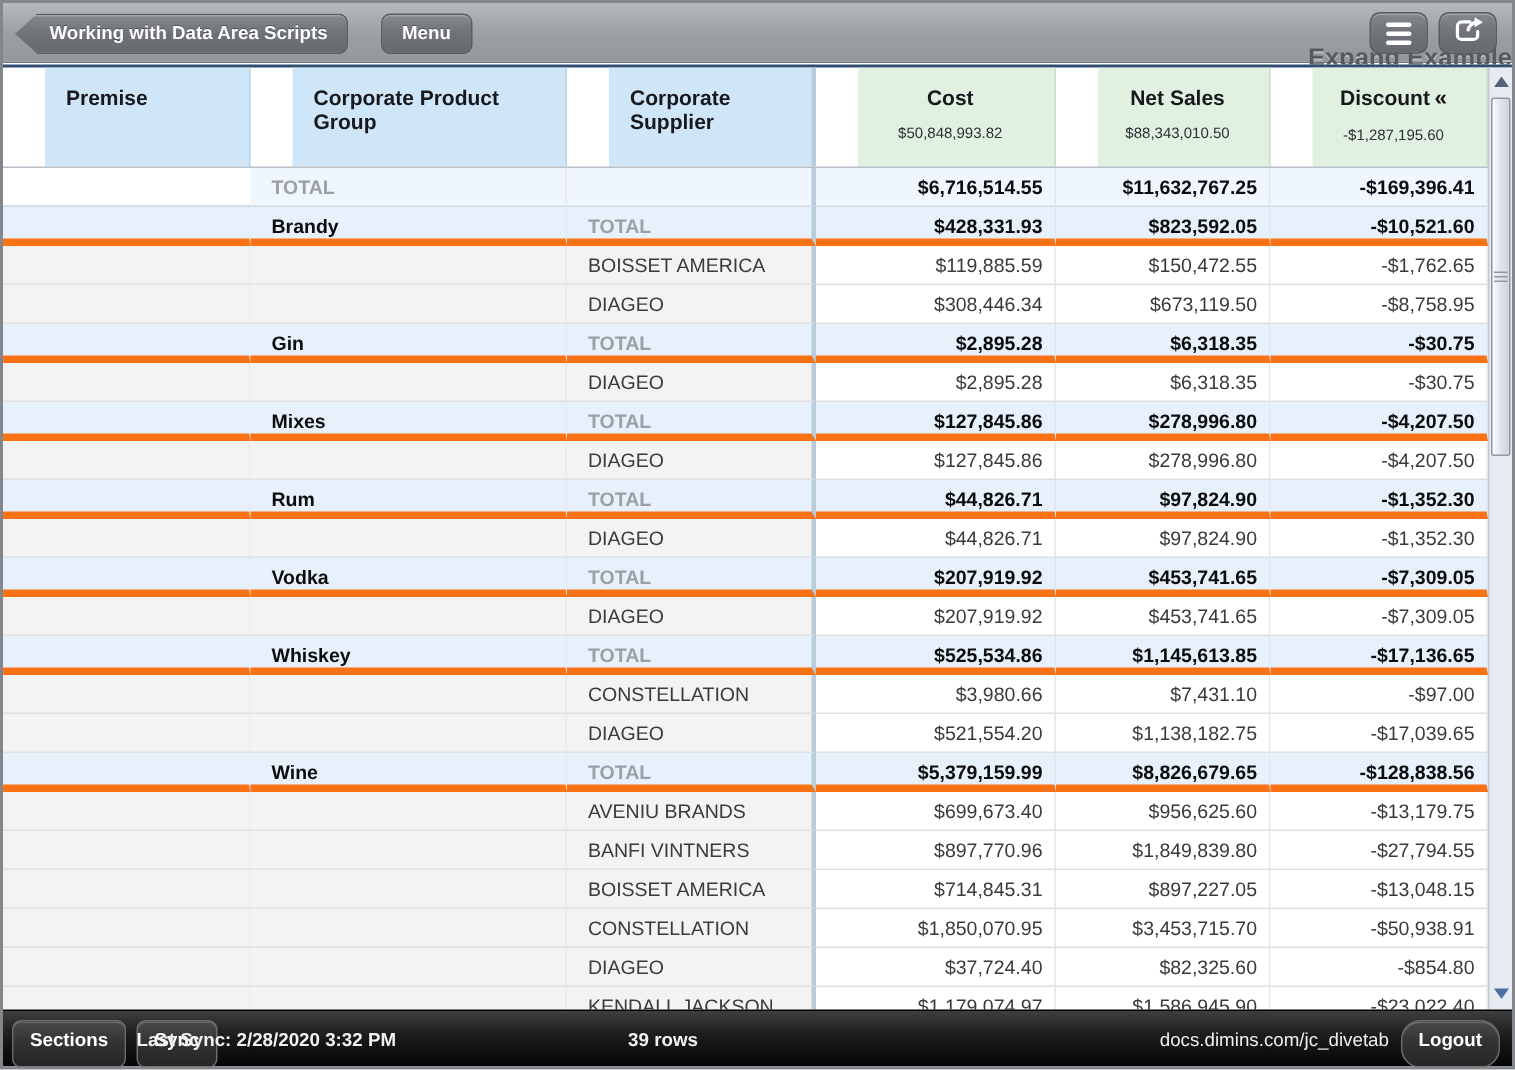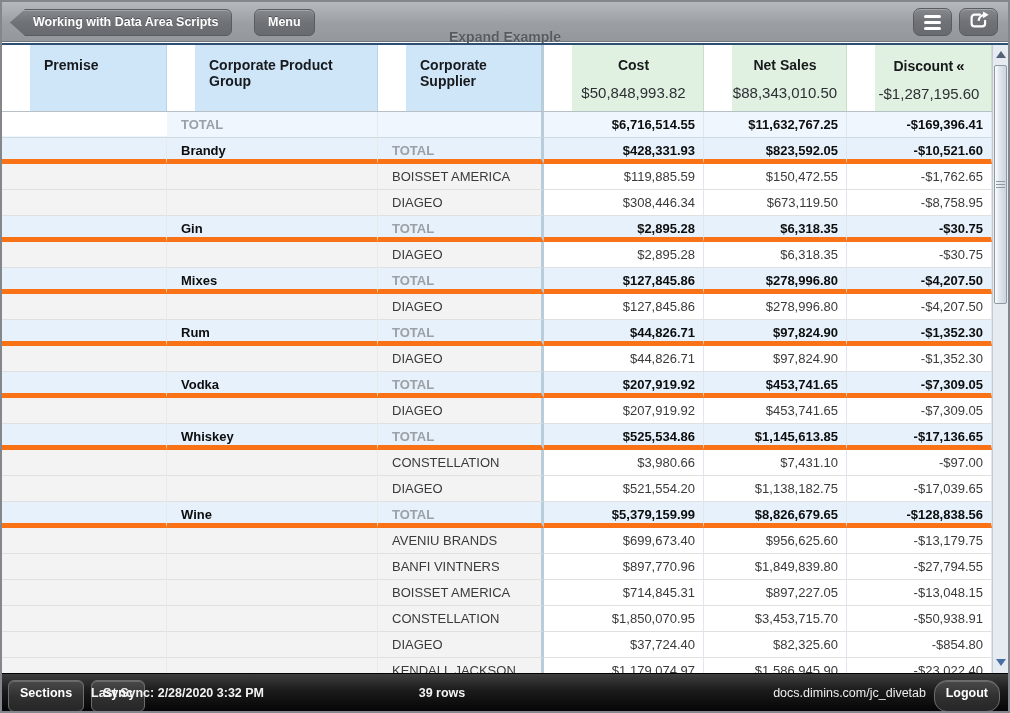--- a/index.html
+++ b/index.html
@@ -3,22 +3,22 @@
 <meta charset="utf-8">
 <style>
   html,body{margin:0;padding:0;background:#c7c7c7;font-family:"Liberation Sans",sans-serif;}
   *{box-sizing:border-box;}
   .window{position:relative;width:1010px;height:713px;border:2px solid #83878c;background:#fff;overflow:hidden;}
 
   
   .topbar{position:absolute;left:0;top:0;width:1006px;height:40px;
     background:linear-gradient(#b6babe,#9b9fa3 55%,#94989c);
     border-bottom:1px solid #72767a;}
-  .topbar-title{position:absolute;left:0;right:0;top:27px;text-align:center;
-    font-size:14px;font-weight:bold;color:#565b61;text-shadow:0 1px 0 rgba(255,255,255,.35);}
+  .topbar-title{position:absolute;left:0;right:0;top:27px;text-align:right;
+    font-size:17px;font-weight:bold;color:#565b61;text-shadow:0 1px 0 rgba(255,255,255,.35);}
   .tb-btn{position:absolute;top:7px;height:27px;border:1px solid #595d62;border-radius:6px;
     background:linear-gradient(#85898e,#6f7378 50%,#676b70);
     color:#fff;font-weight:bold;font-size:12.5px;line-height:25px;padding:0 13px;
     text-shadow:0 -1px 0 rgba(0,0,0,.35);box-shadow:inset 0 1px 0 rgba(255,255,255,.25);cursor:default;}
   .back-btn{left:8px;padding-left:22px;border-radius:0 6px 6px 0;
     clip-path:polygon(15px 0,100% 0,100% 100%,15px 100%,0 50%);}
   .menu-btn{left:208px;margin-left:44px;}
   .icon-btn{position:absolute;top:6px;width:39px;height:28px;border:1px solid #595d62;border-radius:7px;
     background:linear-gradient(#85898e,#6f7378 50%,#676b70);
     box-shadow:inset 0 1px 0 rgba(255,255,255,.25);display:flex;align-items:center;justify-content:center;}
@@ -28,21 +28,21 @@
   .hamburger i{display:block;width:17px;height:3px;background:#fff;border-radius:2px;}
 
   
   .table-area{position:absolute;left:0;top:41px;width:1006px;height:630px;background:#fff;
     border-top:2px solid #2e4e72;overflow:hidden;}
   .thead{display:grid;grid-template-columns:165px 211px 166px 160px 143px 145px;height:66px;}
   .th{background:#cfe6f9;border-right:1px solid #b9d3e9;padding:12px 0 0 14px;
     font-size:14px;font-weight:bold;color:#17191c;margin-left:28px;}
   .th-num{background:#e1f1e1;border-right:1px solid #c9ddc9;text-align:center;padding:12px 8px 0 0;}
   .th-sep{border-right:3px solid #b9ccd9;}
-  .th-total{margin-top:11px;font-weight:normal;font-size:15px;color:#2c2f33;}
+  .th-total{margin-top:11px;font-weight:normal;font-size:10px;color:#2c2f33;}
   .collapse{font-size:15px;margin-left:3px;color:#111;}
   .thead-underline{position:absolute;left:0;top:66px;width:990px;height:1px;background:#b7bfc7;}
 
   .tbody{position:absolute;left:0;top:67px;width:990px;}
   .trow{display:grid;grid-template-columns:165px 211px 166px 160px 143px 145px;height:26px;}
   .tcell{border-bottom:1px solid #e0e0e0;border-right:1px solid #e9e9e9;
     font-size:13px;color:#3a3a3a;line-height:25px;padding-left:14px;
     white-space:nowrap;overflow:hidden;}
   .c-num{text-align:right;padding-left:0;padding-right:8px;border-right:1px solid #dfe7ee;}
   .c-supplier{border-right:3px solid #b9ccd9;}

